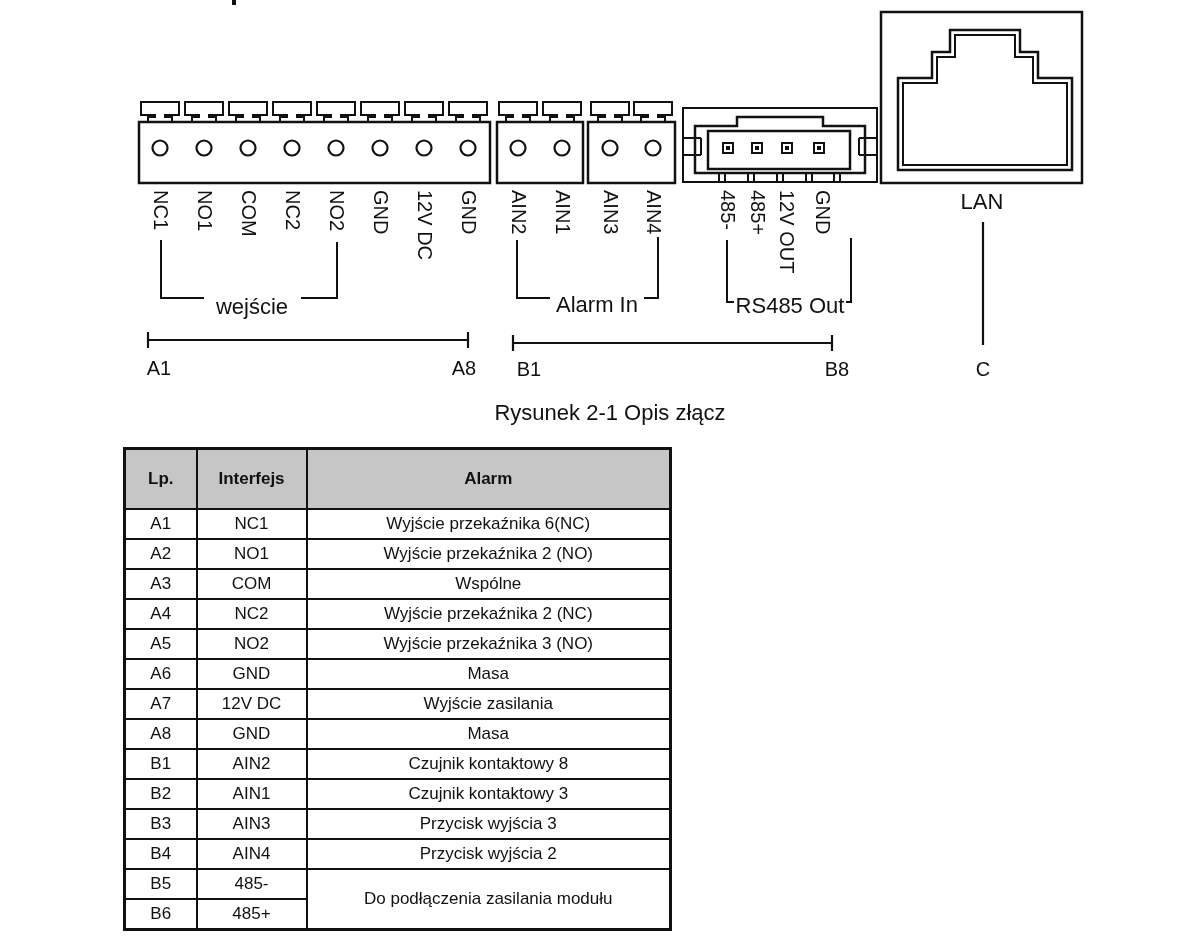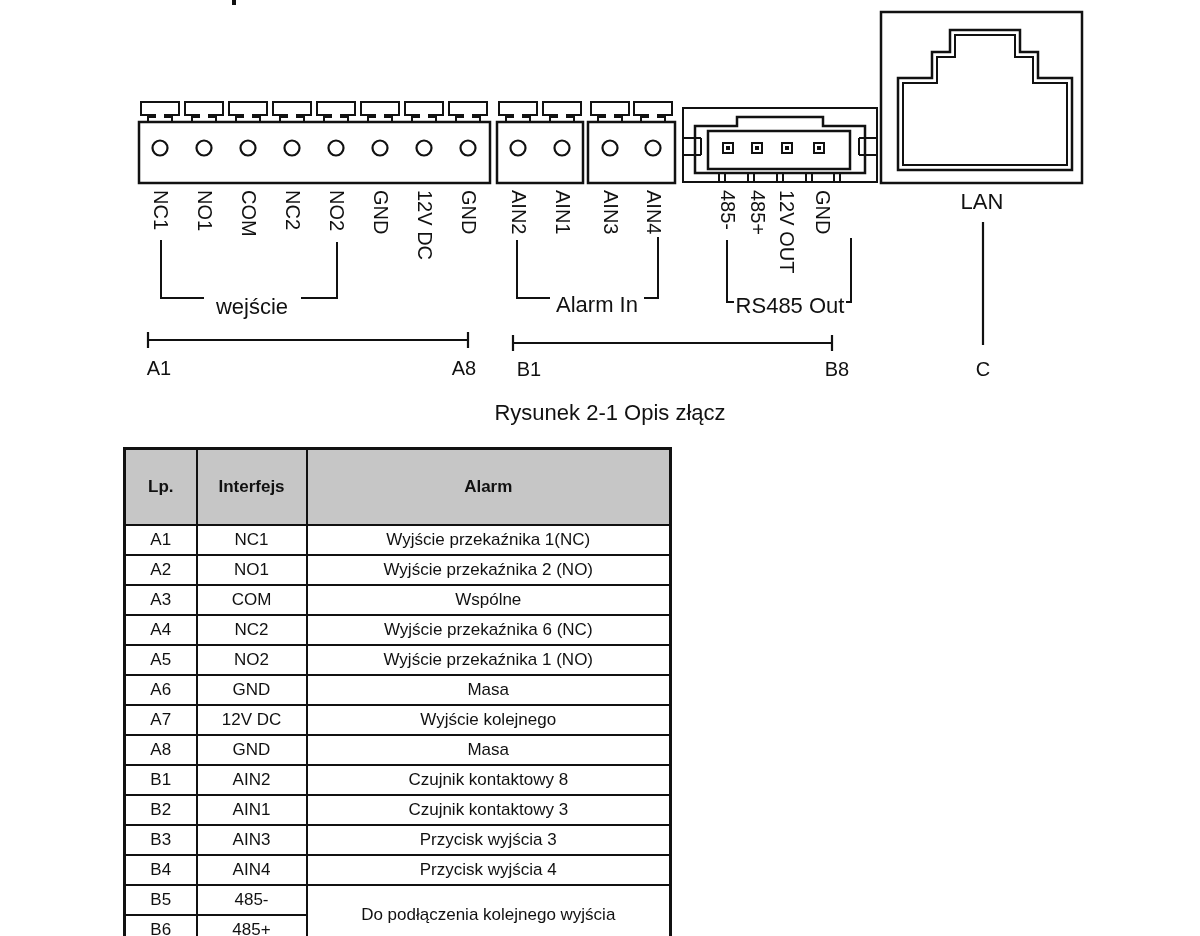--- a/index.html
+++ b/index.html
@@ -10,21 +10,21 @@
   svg text{fill:#111;font-family:"Liberation Sans", sans-serif;}
   .pin-label{font-size:20px;}
   .bracket-label{font-size:22px;}
   .range-label{font-size:20px;}
   .lan-label{font-size:22px;}
   .caption{position:absolute;left:10px;top:400px;width:1200px;text-align:center;
            font-size:22px;color:#111;}
   table.desc{position:absolute;left:123px;top:447px;width:546px;border-collapse:collapse;
              table-layout:fixed;border:3px solid #111;font-size:17px;color:#111;}
   table.desc th{height:50px;background:#c6c6c6;border:2px solid #111;font-weight:bold;
-                text-align:center;vertical-align:middle;padding:12px;}
+                text-align:center;vertical-align:middle;padding:4px;}
   table.desc td{height:28px;border:2px solid #111;text-align:center;vertical-align:middle;
                 padding:0;background:#fff;}
 </style>
 </head>
 <body>
 
 <div class="page">
 
   <div class="stray"></div>
 
@@ -204,51 +204,51 @@
       <tr>
         <th>Lp.</th>
         <th>Interfejs</th>
         <th>Alarm</th>
       </tr>
     </thead>
     <tbody>
       <tr>
           <td>A1</td>
           <td>NC1</td>
-          <td>Wyjście przekaźnika 1(NC)</td>
+          <td>Wyjście przekaźnika 6(NC)</td>
         </tr>
       <tr>
           <td>A2</td>
           <td>NO1</td>
           <td>Wyjście przekaźnika 2 (NO)</td>
         </tr>
       <tr>
           <td>A3</td>
           <td>COM</td>
           <td>Wspólne</td>
         </tr>
       <tr>
           <td>A4</td>
           <td>NC2</td>
-          <td>Wyjście przekaźnika 6 (NC)</td>
+          <td>Wyjście przekaźnika 2 (NC)</td>
         </tr>
       <tr>
           <td>A5</td>
           <td>NO2</td>
-          <td>Wyjście przekaźnika 1 (NO)</td>
+          <td>Wyjście przekaźnika 3 (NO)</td>
         </tr>
       <tr>
           <td>A6</td>
           <td>GND</td>
           <td>Masa</td>
         </tr>
       <tr>
           <td>A7</td>
           <td>12V DC</td>
-          <td>Wyjście kolejnego</td>
+          <td>Wyjście zasilania</td>
         </tr>
       <tr>
           <td>A8</td>
           <td>GND</td>
           <td>Masa</td>
         </tr>
       <tr>
           <td>B1</td>
           <td>AIN2</td>
           <td>Czujnik kontaktowy 8</td>
@@ -259,26 +259,26 @@
           <td>Czujnik kontaktowy 3</td>
         </tr>
       <tr>
           <td>B3</td>
           <td>AIN3</td>
           <td>Przycisk wyjścia 3</td>
         </tr>
       <tr>
           <td>B4</td>
           <td>AIN4</td>
-          <td>Przycisk wyjścia 4</td>
+          <td>Przycisk wyjścia 2</td>
         </tr>
       <tr>
           <td>B5</td>
           <td>485-</td>
-          <td rowspan="2">Do podłączenia kolejnego wyjścia</td>
+          <td rowspan="2">Do podłączenia zasilania modułu</td>
         </tr>
       <tr>
           <td>B6</td>
           <td>485+</td>
         </tr>
     </tbody>
   </table>
 
 </div>
 

